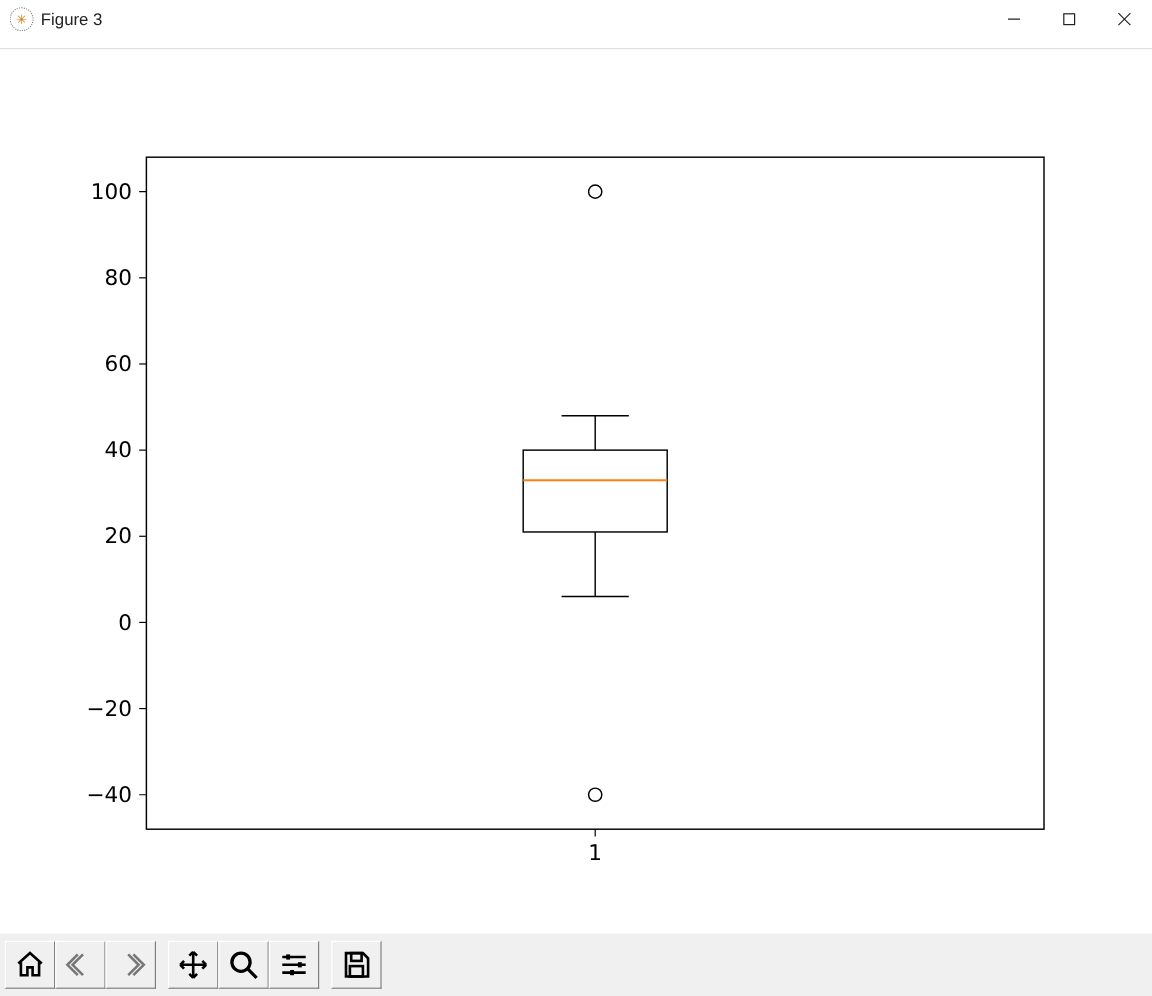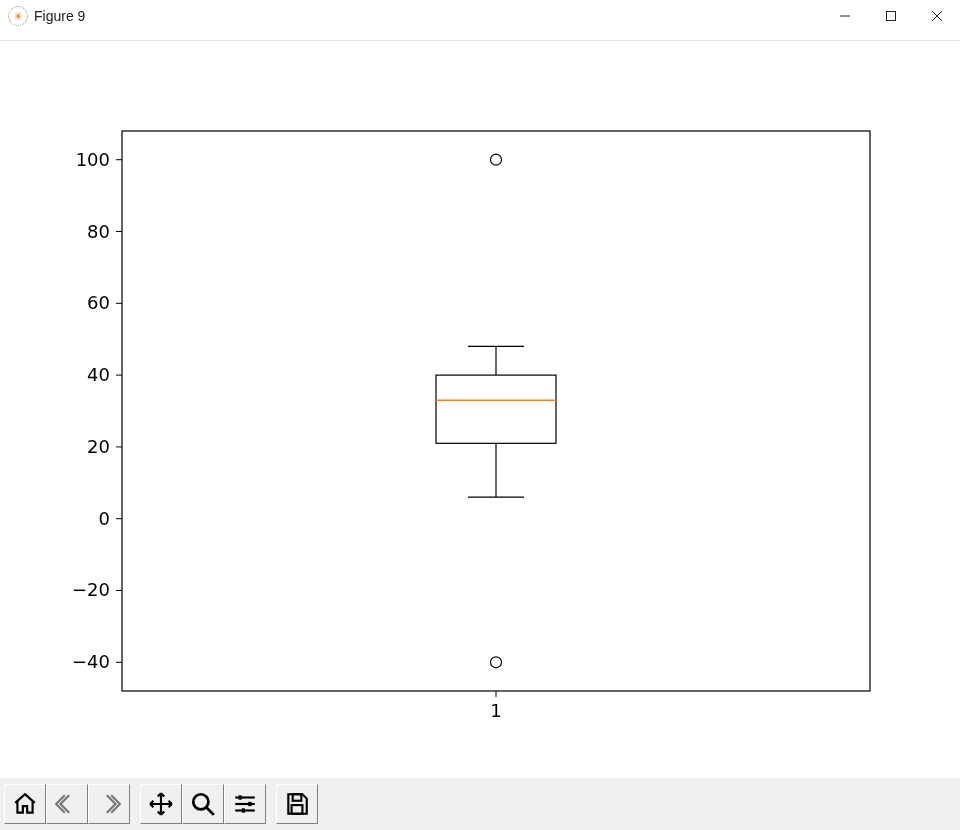--- a/index.html
+++ b/index.html
@@ -100,21 +100,21 @@
   text.tick { font-family: "DejaVu Sans", Arial, sans-serif; font-size: 18px; fill: #000; }
 </style>
 </head>
 <body>
 
 <div class="window">
 
   <div class="titlebar">
     <div class="title-left">
       <span class="app-icon">✳</span>
-      <span>Figure 9</span>
+      <span>Figure 3</span>
     </div>
     <div class="win-controls">
       <div class="win-btn">
         <svg width="12" height="12" viewBox="0 0 12 12">
           <line x1="1" y1="6" x2="11" y2="6" stroke-width="1"></line>
         </svg>
       </div>
       <div class="win-btn">
         <svg width="12" height="12" viewBox="0 0 12 12">
           <rect x="1.5" y="1.5" width="9" height="9" fill="none" stroke-width="1"></rect>

